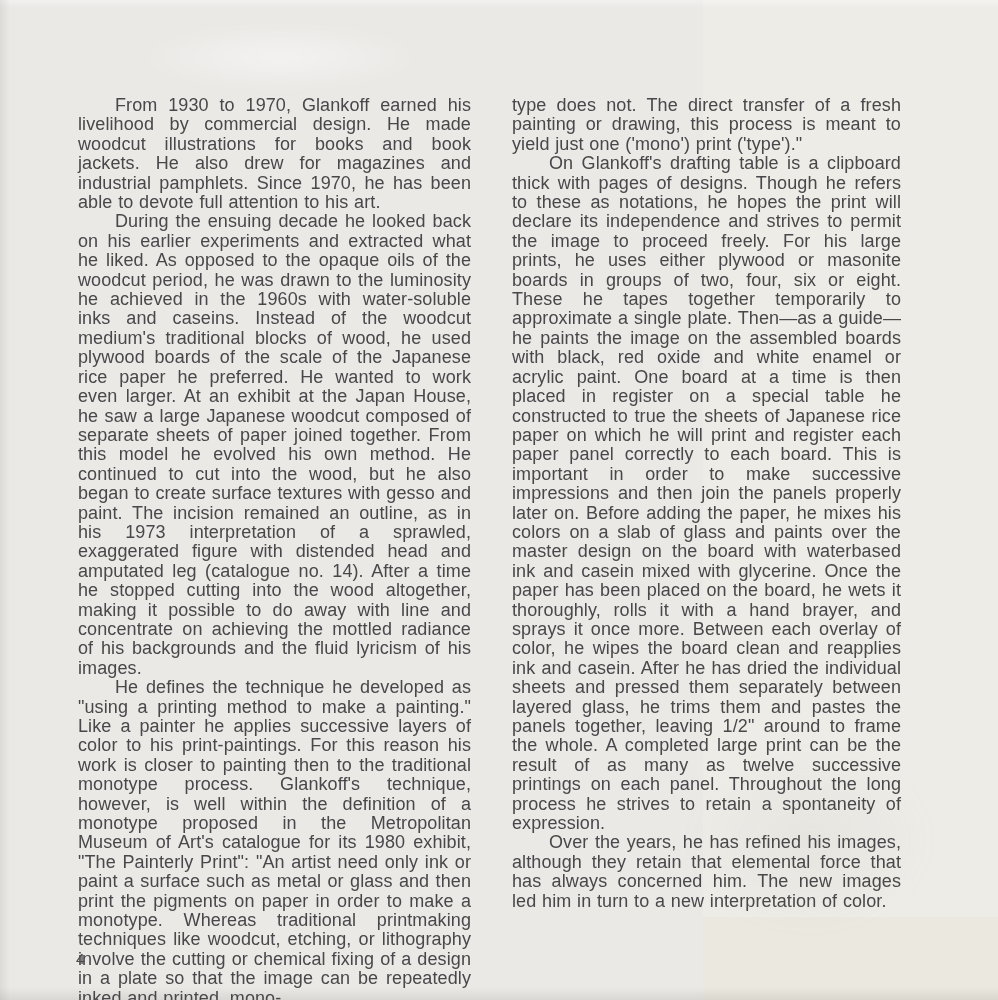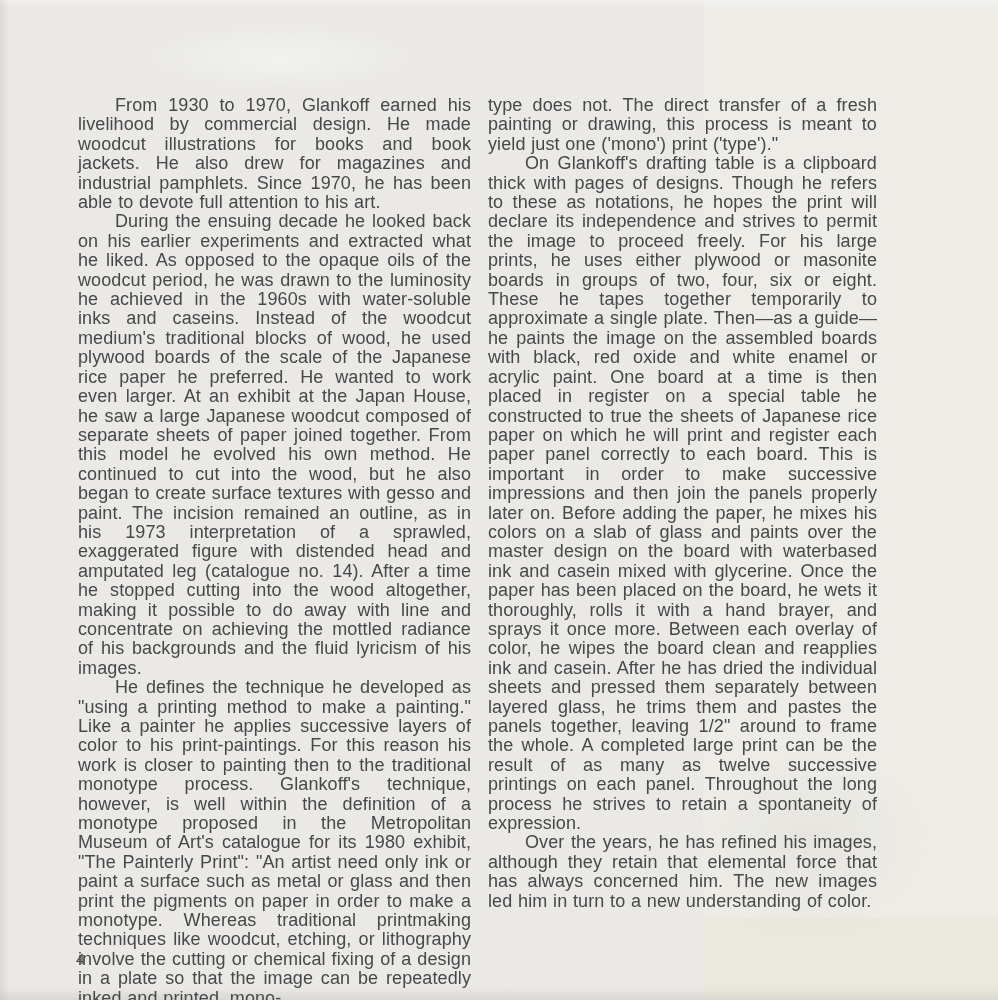--- a/index.html
+++ b/index.html
@@ -66,21 +66,21 @@
   .col {
     position: absolute;
     top: 96px;
     text-align: justify;
     font-size: 18px;
     line-height: 19.4px;
     letter-spacing: 0.1px;
     word-spacing: 0.6px;
   }
   .col-left  { left: 78px;  width: 393px; }
-  .col-right { left: 488px; width: 389px; }
+  .col-right { left: 512px; width: 389px; }
 
   .col p { margin: 0; }
   .col p.indent { text-indent: 37px; }
 
   .pull-quote {
     margin: 19px 0 0 21px;
     font-style: italic;
     text-align: justify;
   }
 
@@ -107,18 +107,18 @@
 
   <div class="col col-left">
     <p class="indent">From 1930 to 1970, Glankoff earned his livelihood by commercial design. He made woodcut illustrations for books and book jackets. He also drew for magazines and industrial pamphlets. Since 1970, he has been able to devote full attention to his art.</p>
     <p class="indent">During the ensuing decade he looked back on his earlier experiments and extracted what he liked. As opposed to the opaque oils of the woodcut period, he was drawn to the luminosity he achieved in the 1960s with water-soluble inks and caseins. Instead of the woodcut medium's traditional blocks of wood, he used plywood boards of the scale of the Japanese rice paper he preferred. He wanted to work even larger. At an exhibit at the Japan House, he saw a large Japanese woodcut composed of separate sheets of paper joined together. From this model he evolved his own method. He continued to cut into the wood, but he also began to create surface textures with gesso and paint. The incision remained an outline, as in his 1973 interpretation of a sprawled, exaggerated figure with distended head and amputated leg (catalogue no. 14). After a time he stopped cutting into the wood altogether, making it possible to do away with line and concentrate on achieving the mottled radiance of his backgrounds and the fluid lyricism of his images.</p>
     <p class="indent">He defines the technique he developed as "using a printing method to make a painting." Like a painter he applies successive layers of color to his print-paintings. For this reason his work is closer to painting then to the traditional monotype process. Glankoff's technique, however, is well within the definition of a monotype proposed in the Metropolitan Museum of Art's catalogue for its 1980 exhibit, "The Painterly Print": "An artist need only ink or paint a surface such as metal or glass and then print the pigments on paper in order to make a monotype. Whereas traditional printmaking techniques like woodcut, etching, or lithography involve the cutting or chemical fixing of a design in a plate so that the image can be repeatedly inked and printed, mono-</p>
   </div>
 
   <div class="col col-right">
     <p>type does not. The direct transfer of a fresh painting or drawing, this process is meant to yield just one ('mono') print ('type')."</p>
     <p class="indent">On Glankoff's drafting table is a clipboard thick with pages of designs. Though he refers to these as notations, he hopes the print will declare its independence and strives to permit the image to proceed freely. For his large prints, he uses either plywood or masonite boards in groups of two, four, six or eight. These he tapes together temporarily to approximate a single plate. Then—as a guide—he paints the image on the assembled boards with black, red oxide and white enamel or acrylic paint. One board at a time is then placed in register on a special table he constructed to true the sheets of Japanese rice paper on which he will print and register each paper panel correctly to each board. This is important in order to make successive impressions and then join the panels properly later on. Before adding the paper, he mixes his colors on a slab of glass and paints over the master design on the board with waterbased ink and casein mixed with glycerine. Once the paper has been placed on the board, he wets it thoroughly, rolls it with a hand brayer, and sprays it once more. Between each overlay of color, he wipes the board clean and reapplies ink and casein. After he has dried the individual sheets and pressed them separately between layered glass, he trims them and pastes the panels together, leaving 1/2" around to frame the whole. A completed large print can be the result of as many as twelve successive printings on each panel. Throughout the long process he strives to retain a spontaneity of expression.</p>
-    <p class="indent">Over the years, he has refined his images, although they retain that elemental force that has always concerned him. The new images led him in turn to a new understanding of color.</p>
+    <p class="indent">Over the years, he has refined his images, although they retain that elemental force that has always concerned him. The new images led him in turn to a new interpretation of color.</p>
   </div>
 
   <div class="page-number">4</div>
 
 </div>
 
 </body></html>

